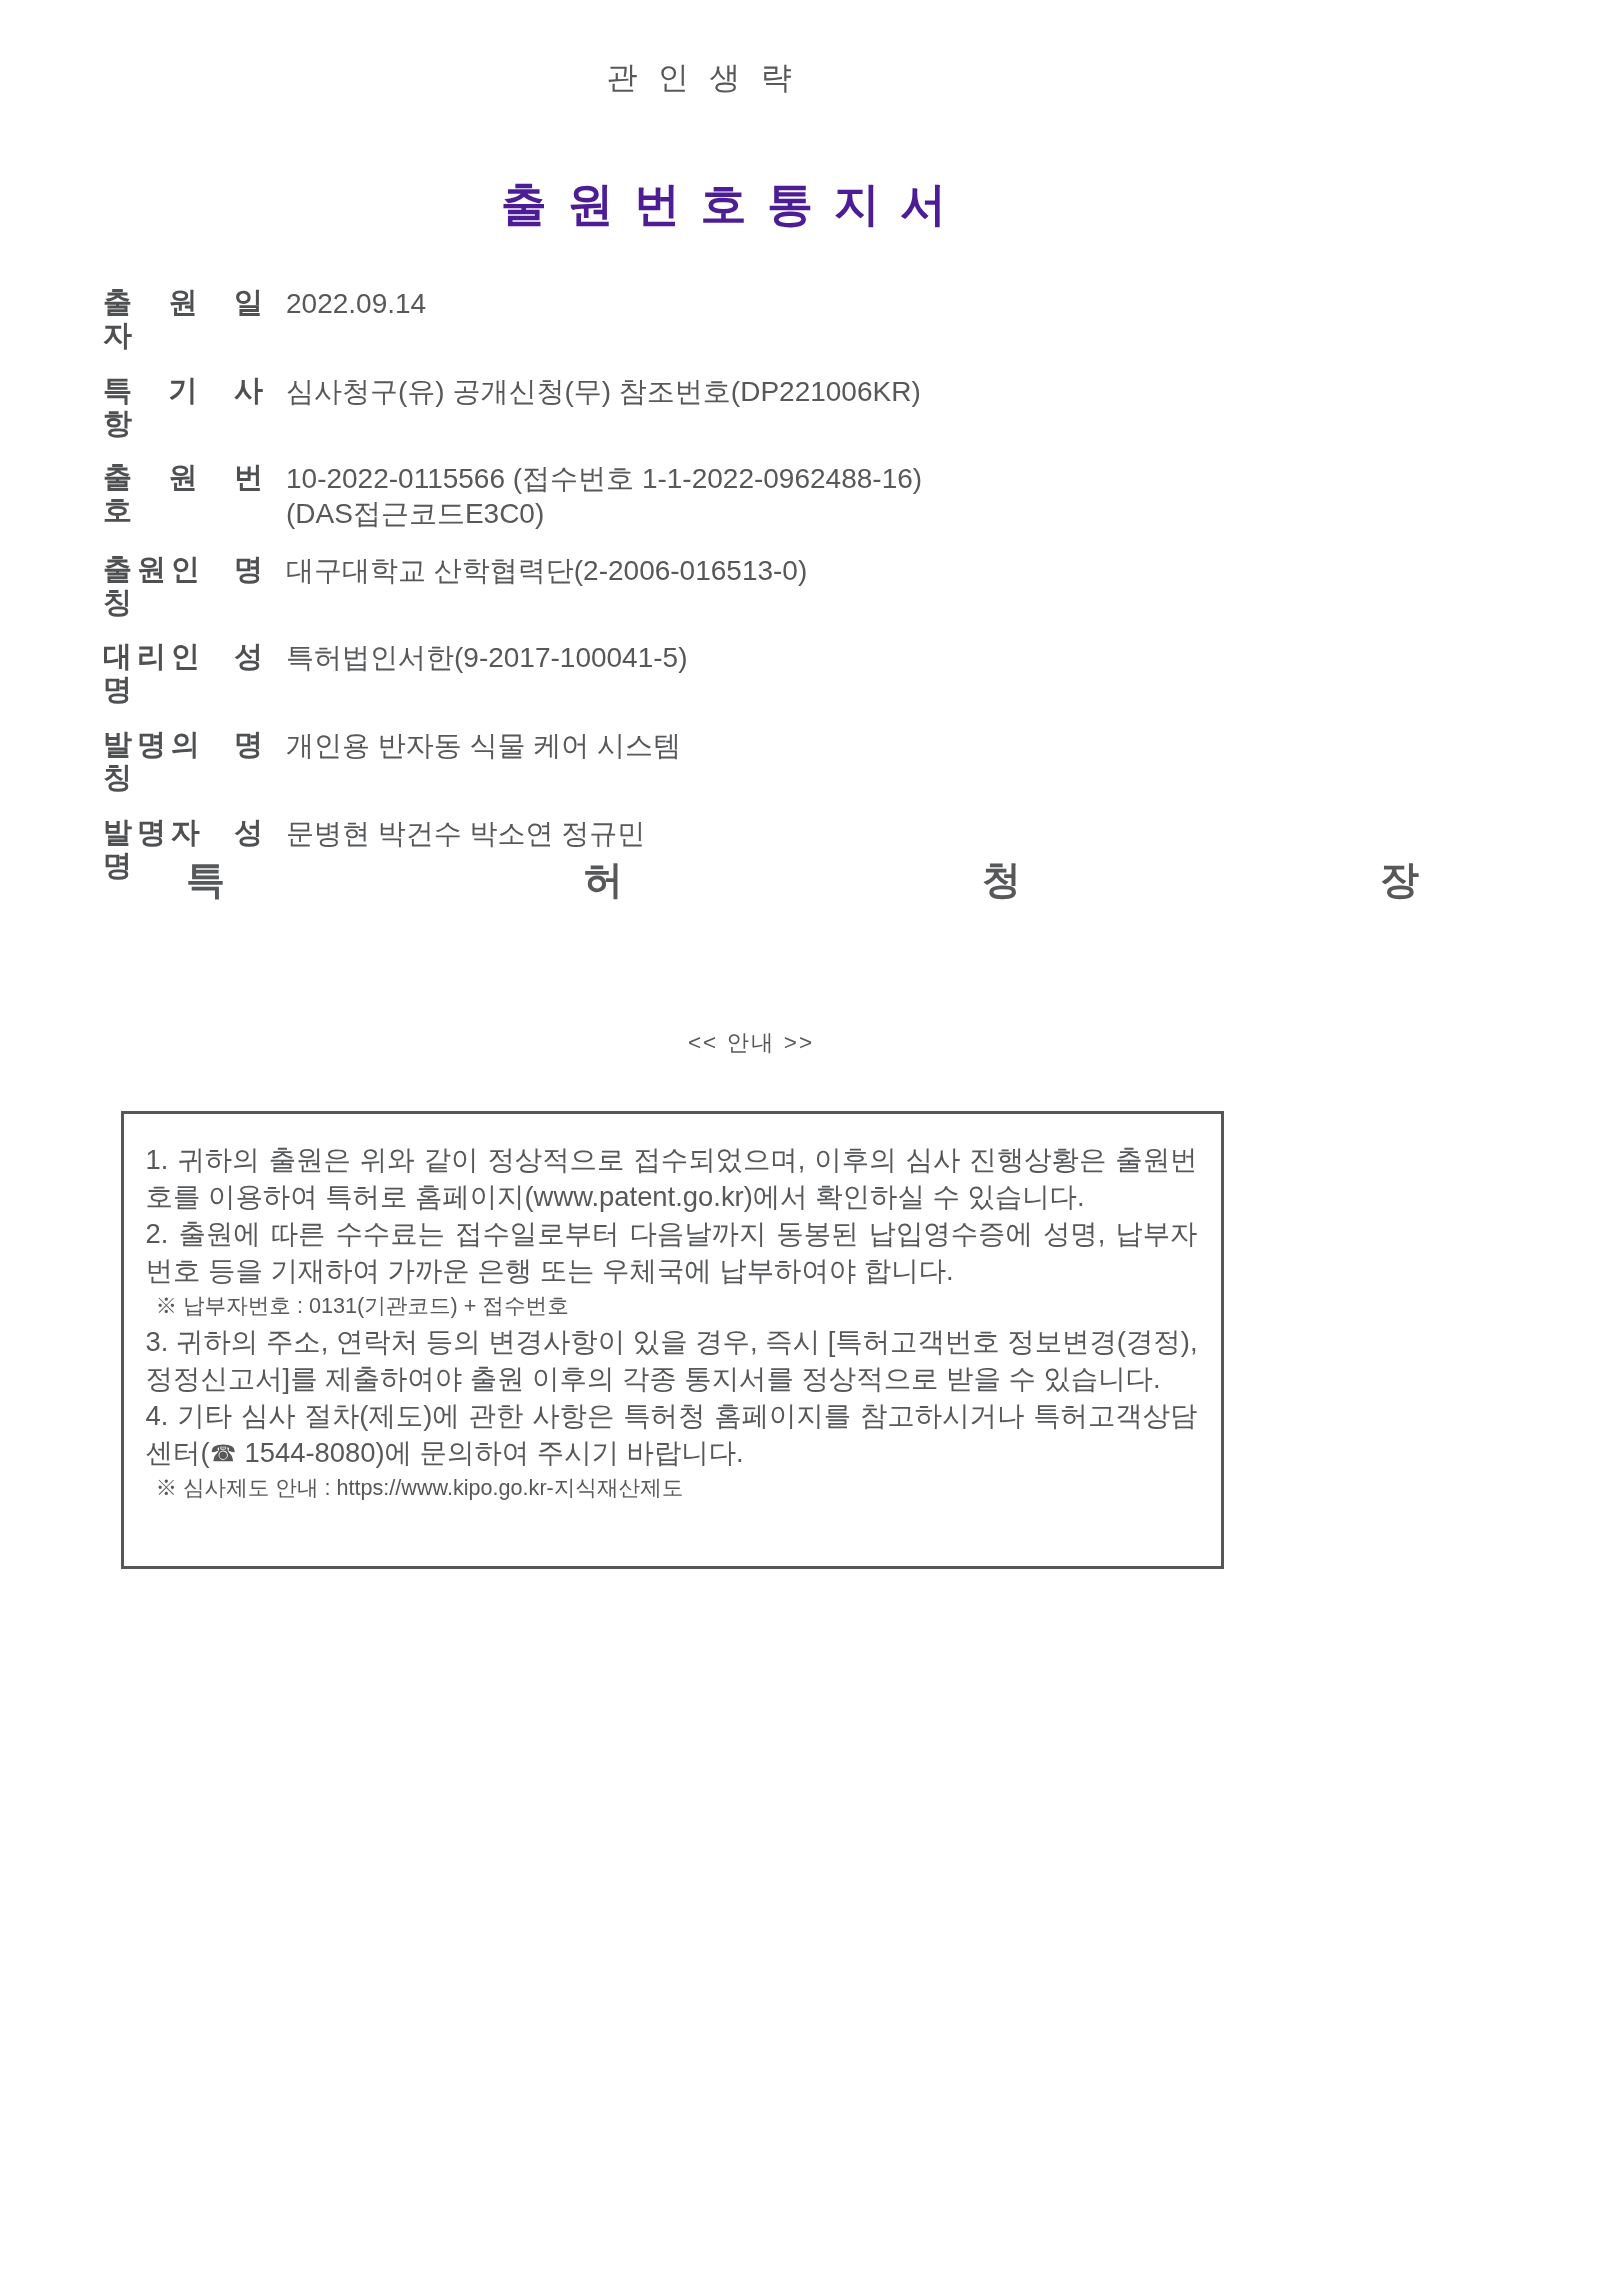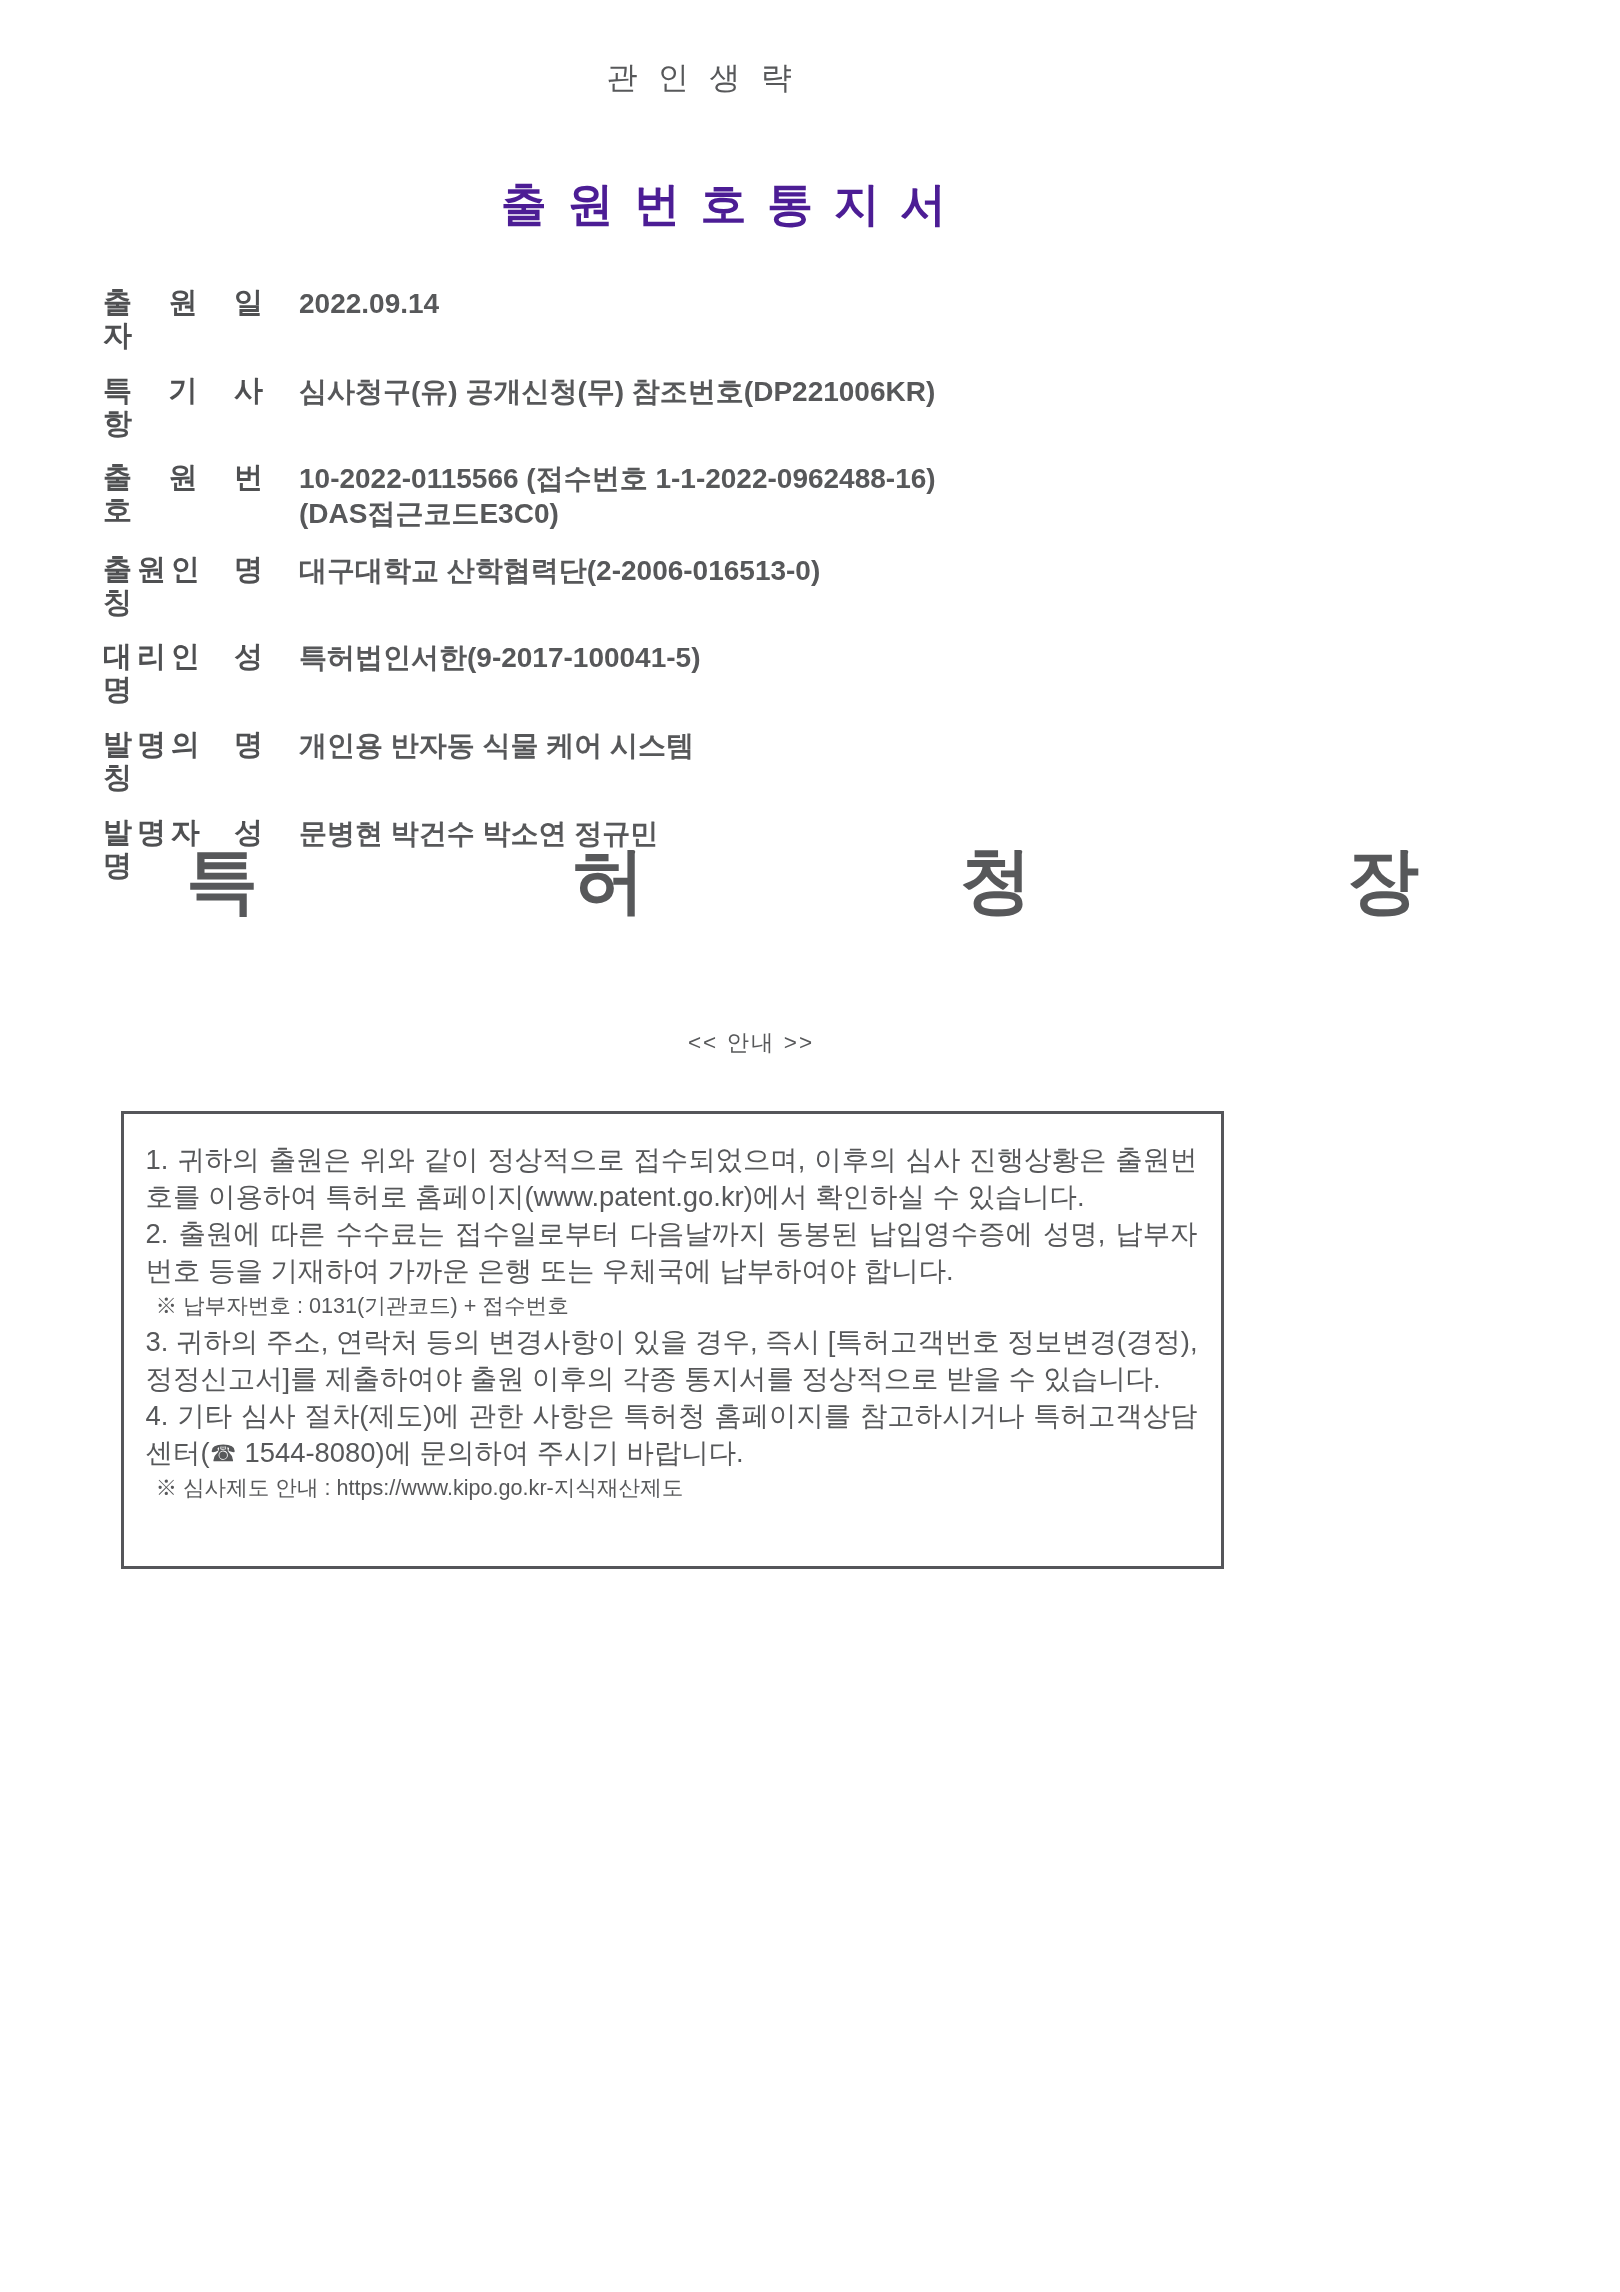--- a/index.html
+++ b/index.html
@@ -47,32 +47,32 @@
     font-size: 29px;
     font-weight: bold;
     letter-spacing: 4.9px;
     text-align: justify;
     text-align-last: justify;
     color: #4f5052;
     line-height: 33px;
     white-space: pre-wrap;
   }
   .field-value {
-    margin-left: 31px;
+    margin-left: 18px;
     font-size: 28px;
-    font-weight: 700;
+    font-weight: 400;
     line-height: 35px;
     color: #57585a;
   }
   .field-value .line { display: block; }
   .commissioner {
     position: absolute;
     top: 831px; left: 186px;
     width: 1233px;
-    font-size: 72px;
+    font-size: 39px;
     font-weight: bold;
     color: #57585a;
     text-align: justify;
     text-align-last: justify;
     line-height: 98px;
     white-space: pre-wrap;
   }
   .guide-heading {
     position: absolute;
     top: 1027px; left: 0;

